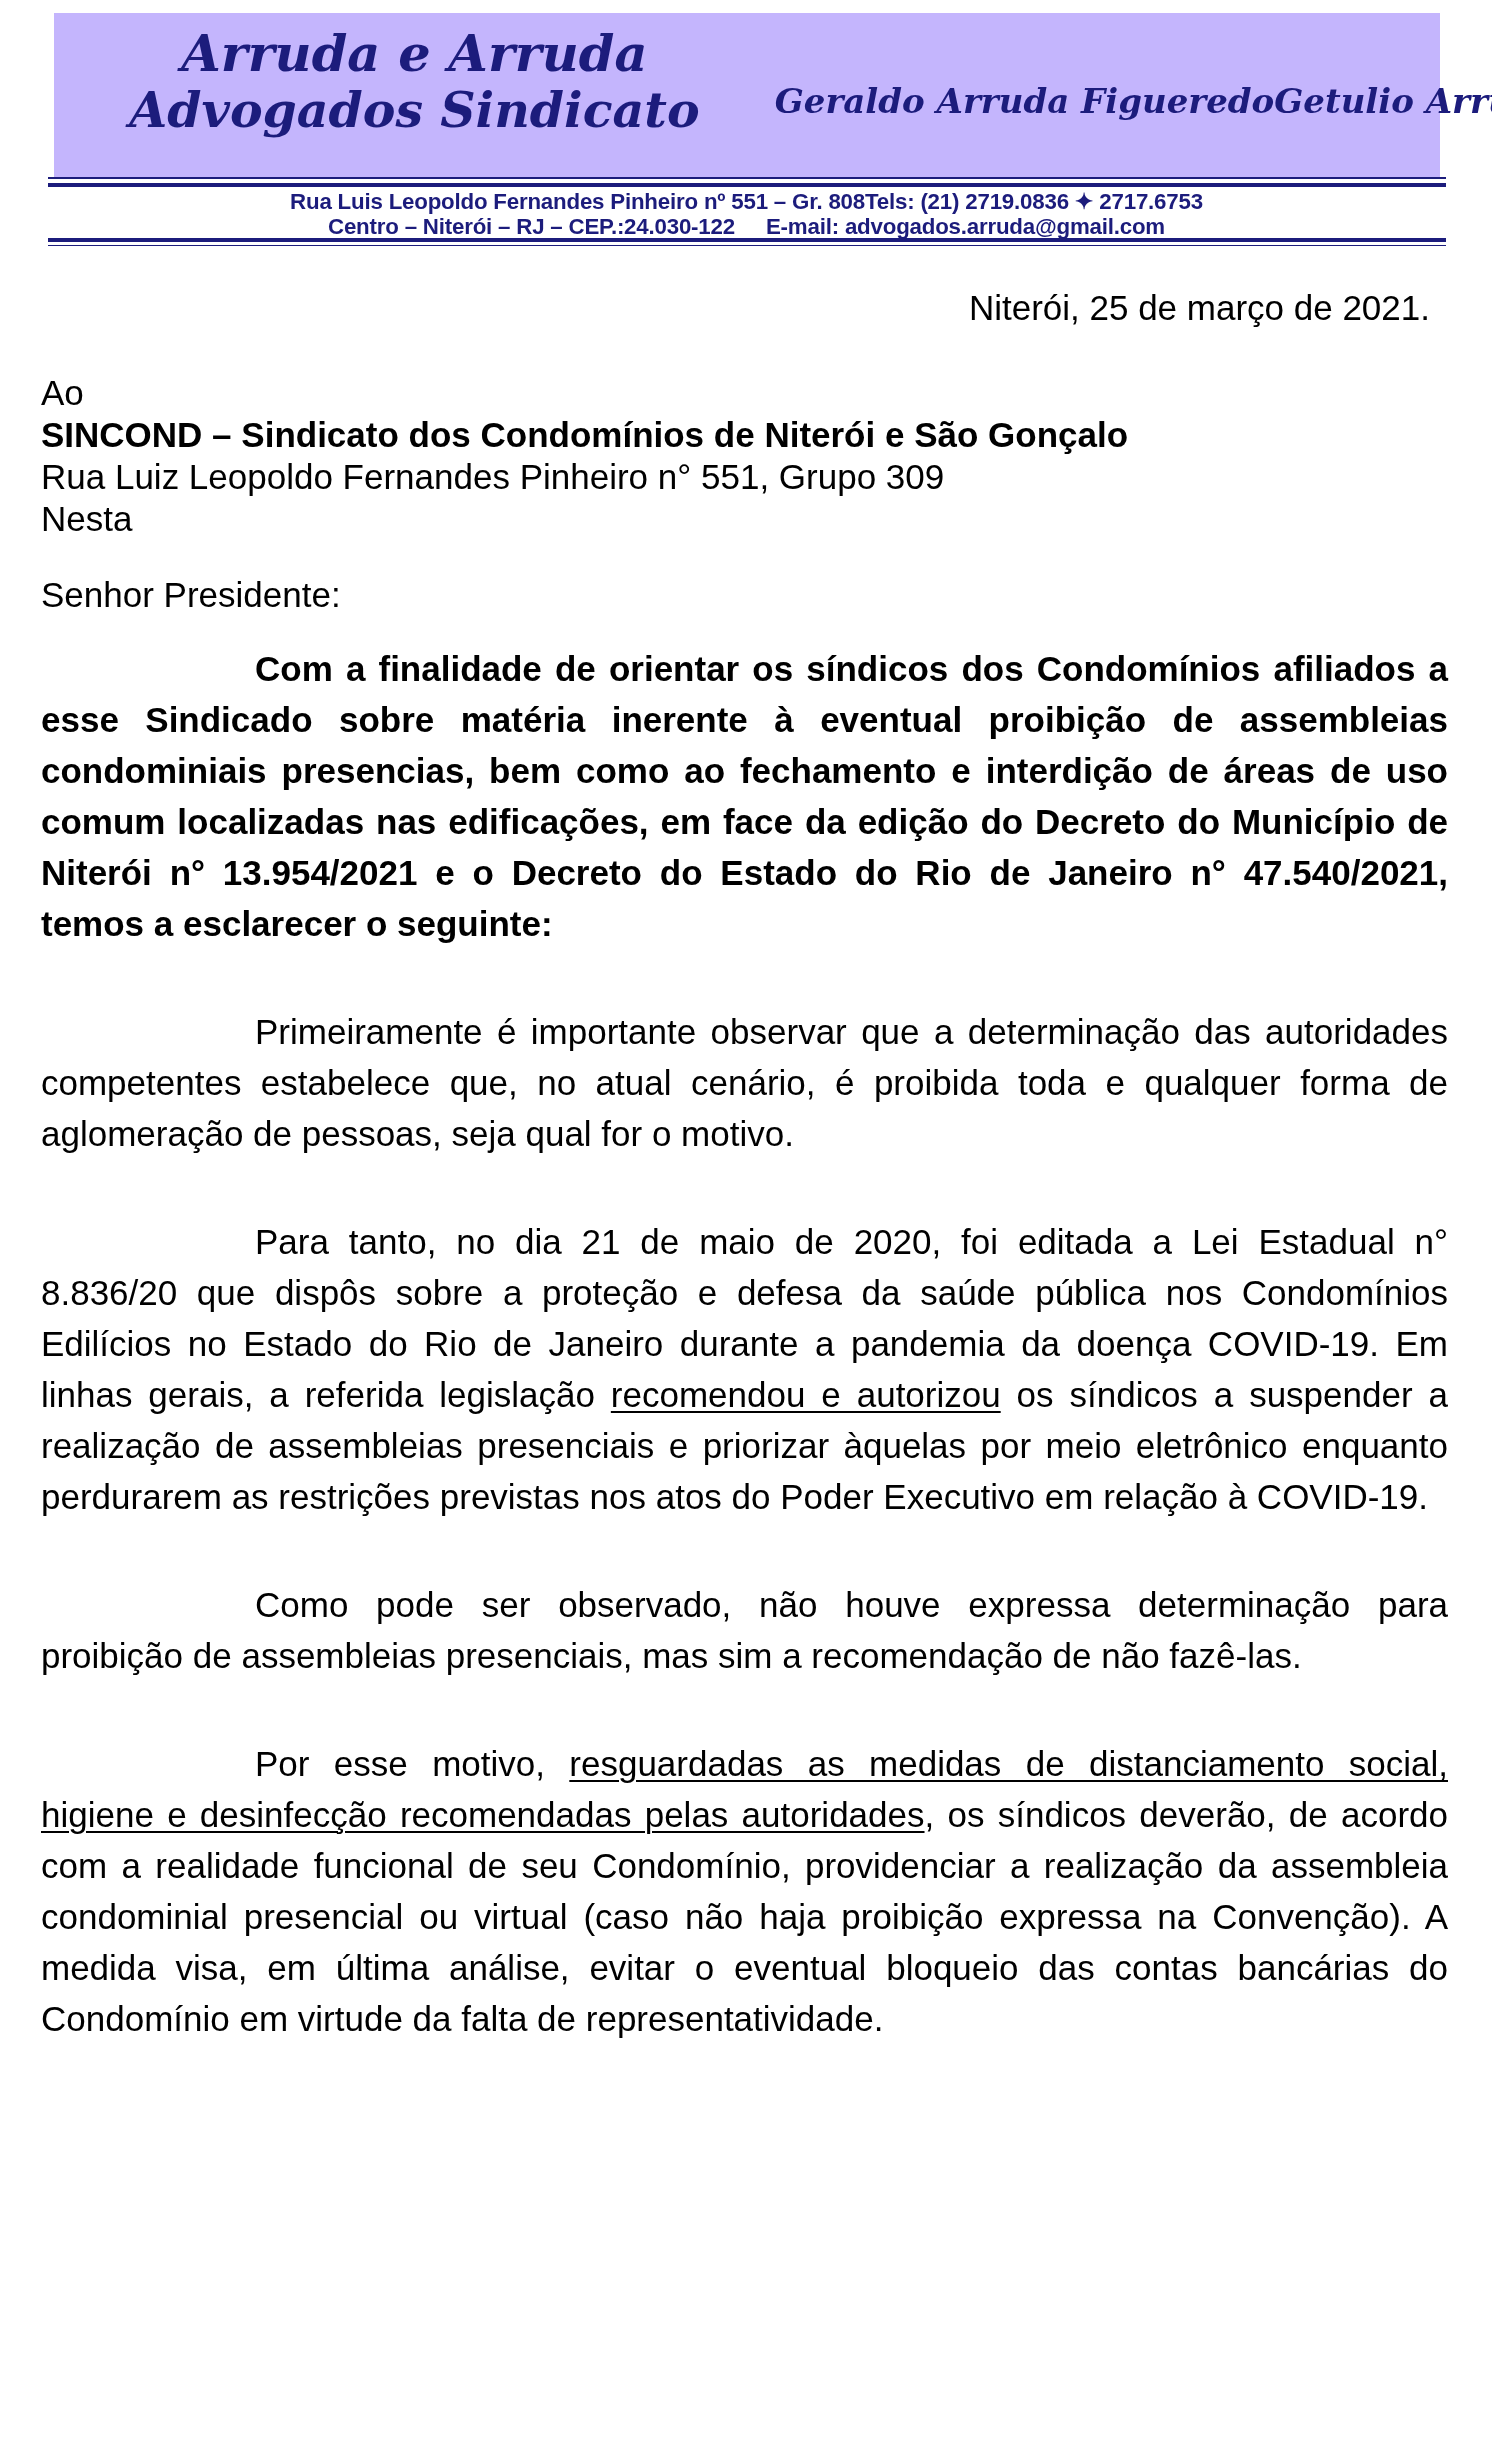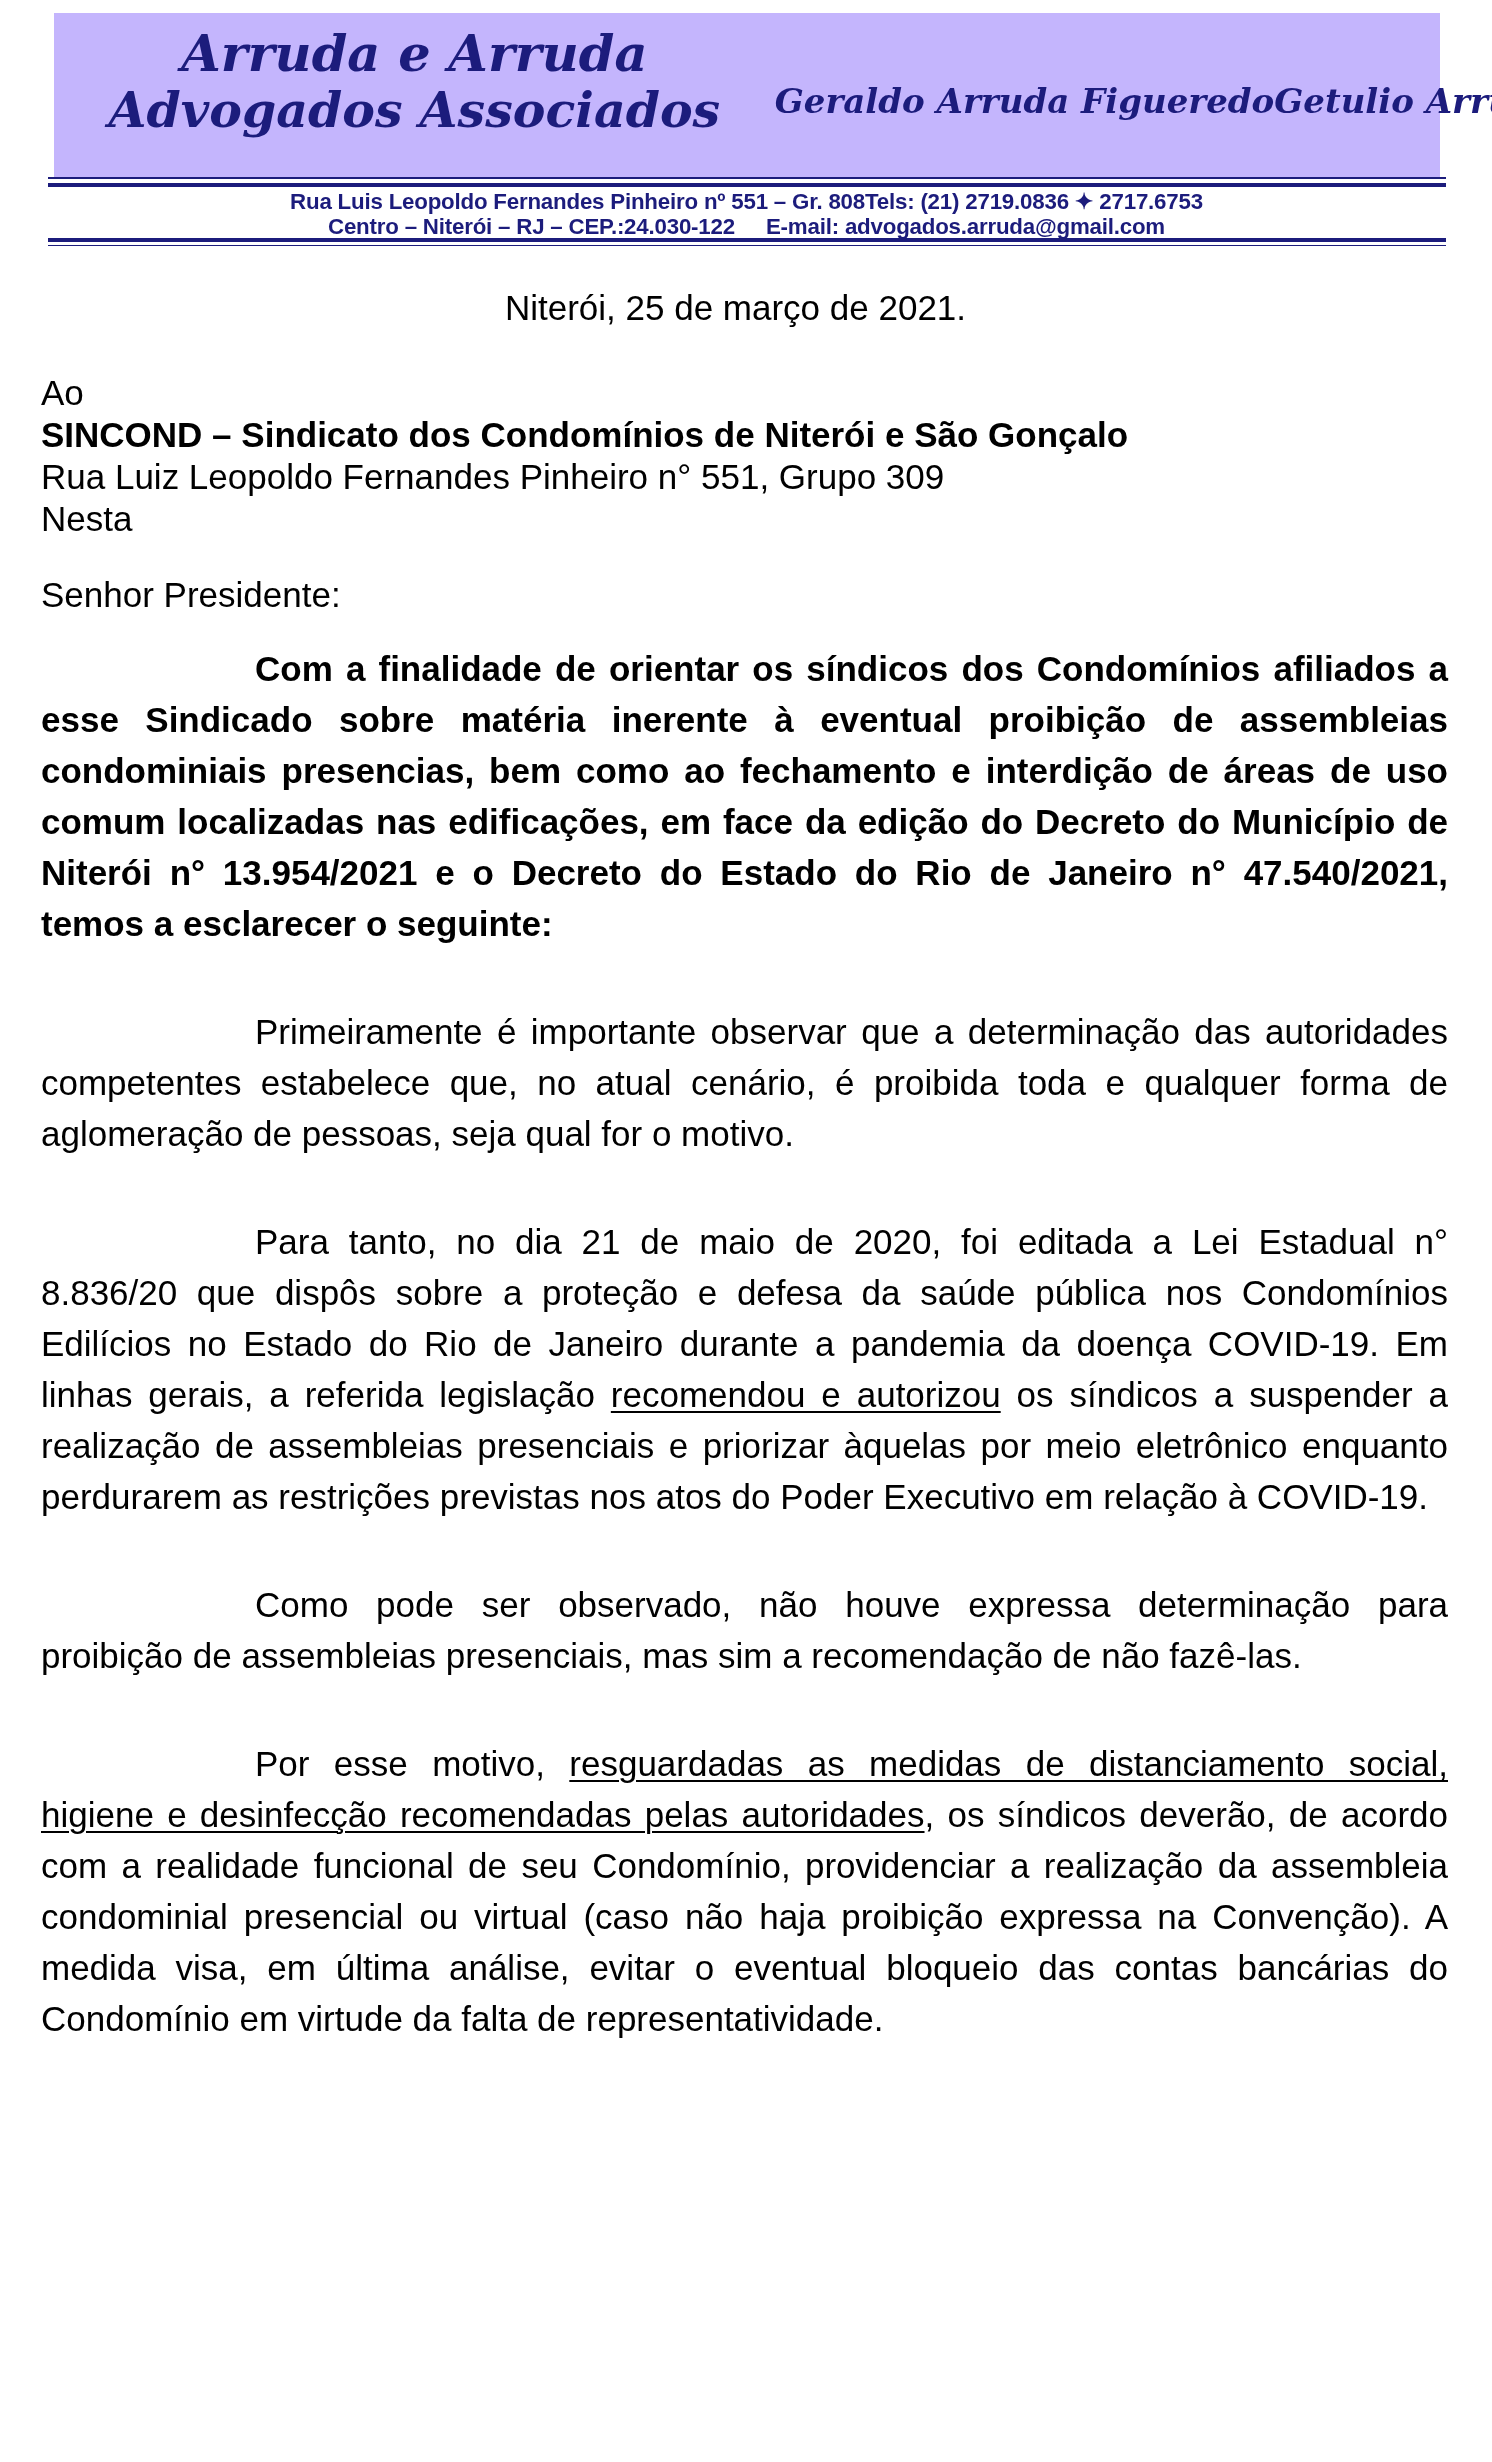--- a/index.html
+++ b/index.html
@@ -87,21 +87,21 @@
 
   
   .letter{
     position:absolute;
     left:41px; top:249px;
     width:1407px;
     font-size:35px;
   }
   .date-line{
     margin-top:36px;
-    text-align:center;
+    text-align:right;
     padding-right:18px;
     line-height:45px;
   }
   .recipient{
     margin-top:42px;
   }
   .recipient div{
     line-height:42px;
   }
   .recipient .bold{font-weight:bold;}
@@ -123,21 +123,21 @@
   }
 </style>
 </head>
 <body>
 
 <div class="page">
 
   <div class="lh-box">
     <div class="lh-left">
       <div class="firm-line1">Arruda e Arruda</div>
-      <div class="firm-line2">Advogados Associados</div>
+      <div class="firm-line2">Advogados Sindicato</div>
     </div>
     <div class="lh-right">
         <div class="lawyer">Geraldo Arruda Figueredo</div>
         <div class="lawyer">Getulio Arruda Figueiredo</div>
         <div class="lawyer">Igor Veríssimo Campos de Souza</div>
       </div>
   </div>
 
   <div class="rule-thin-thick"></div>
 

